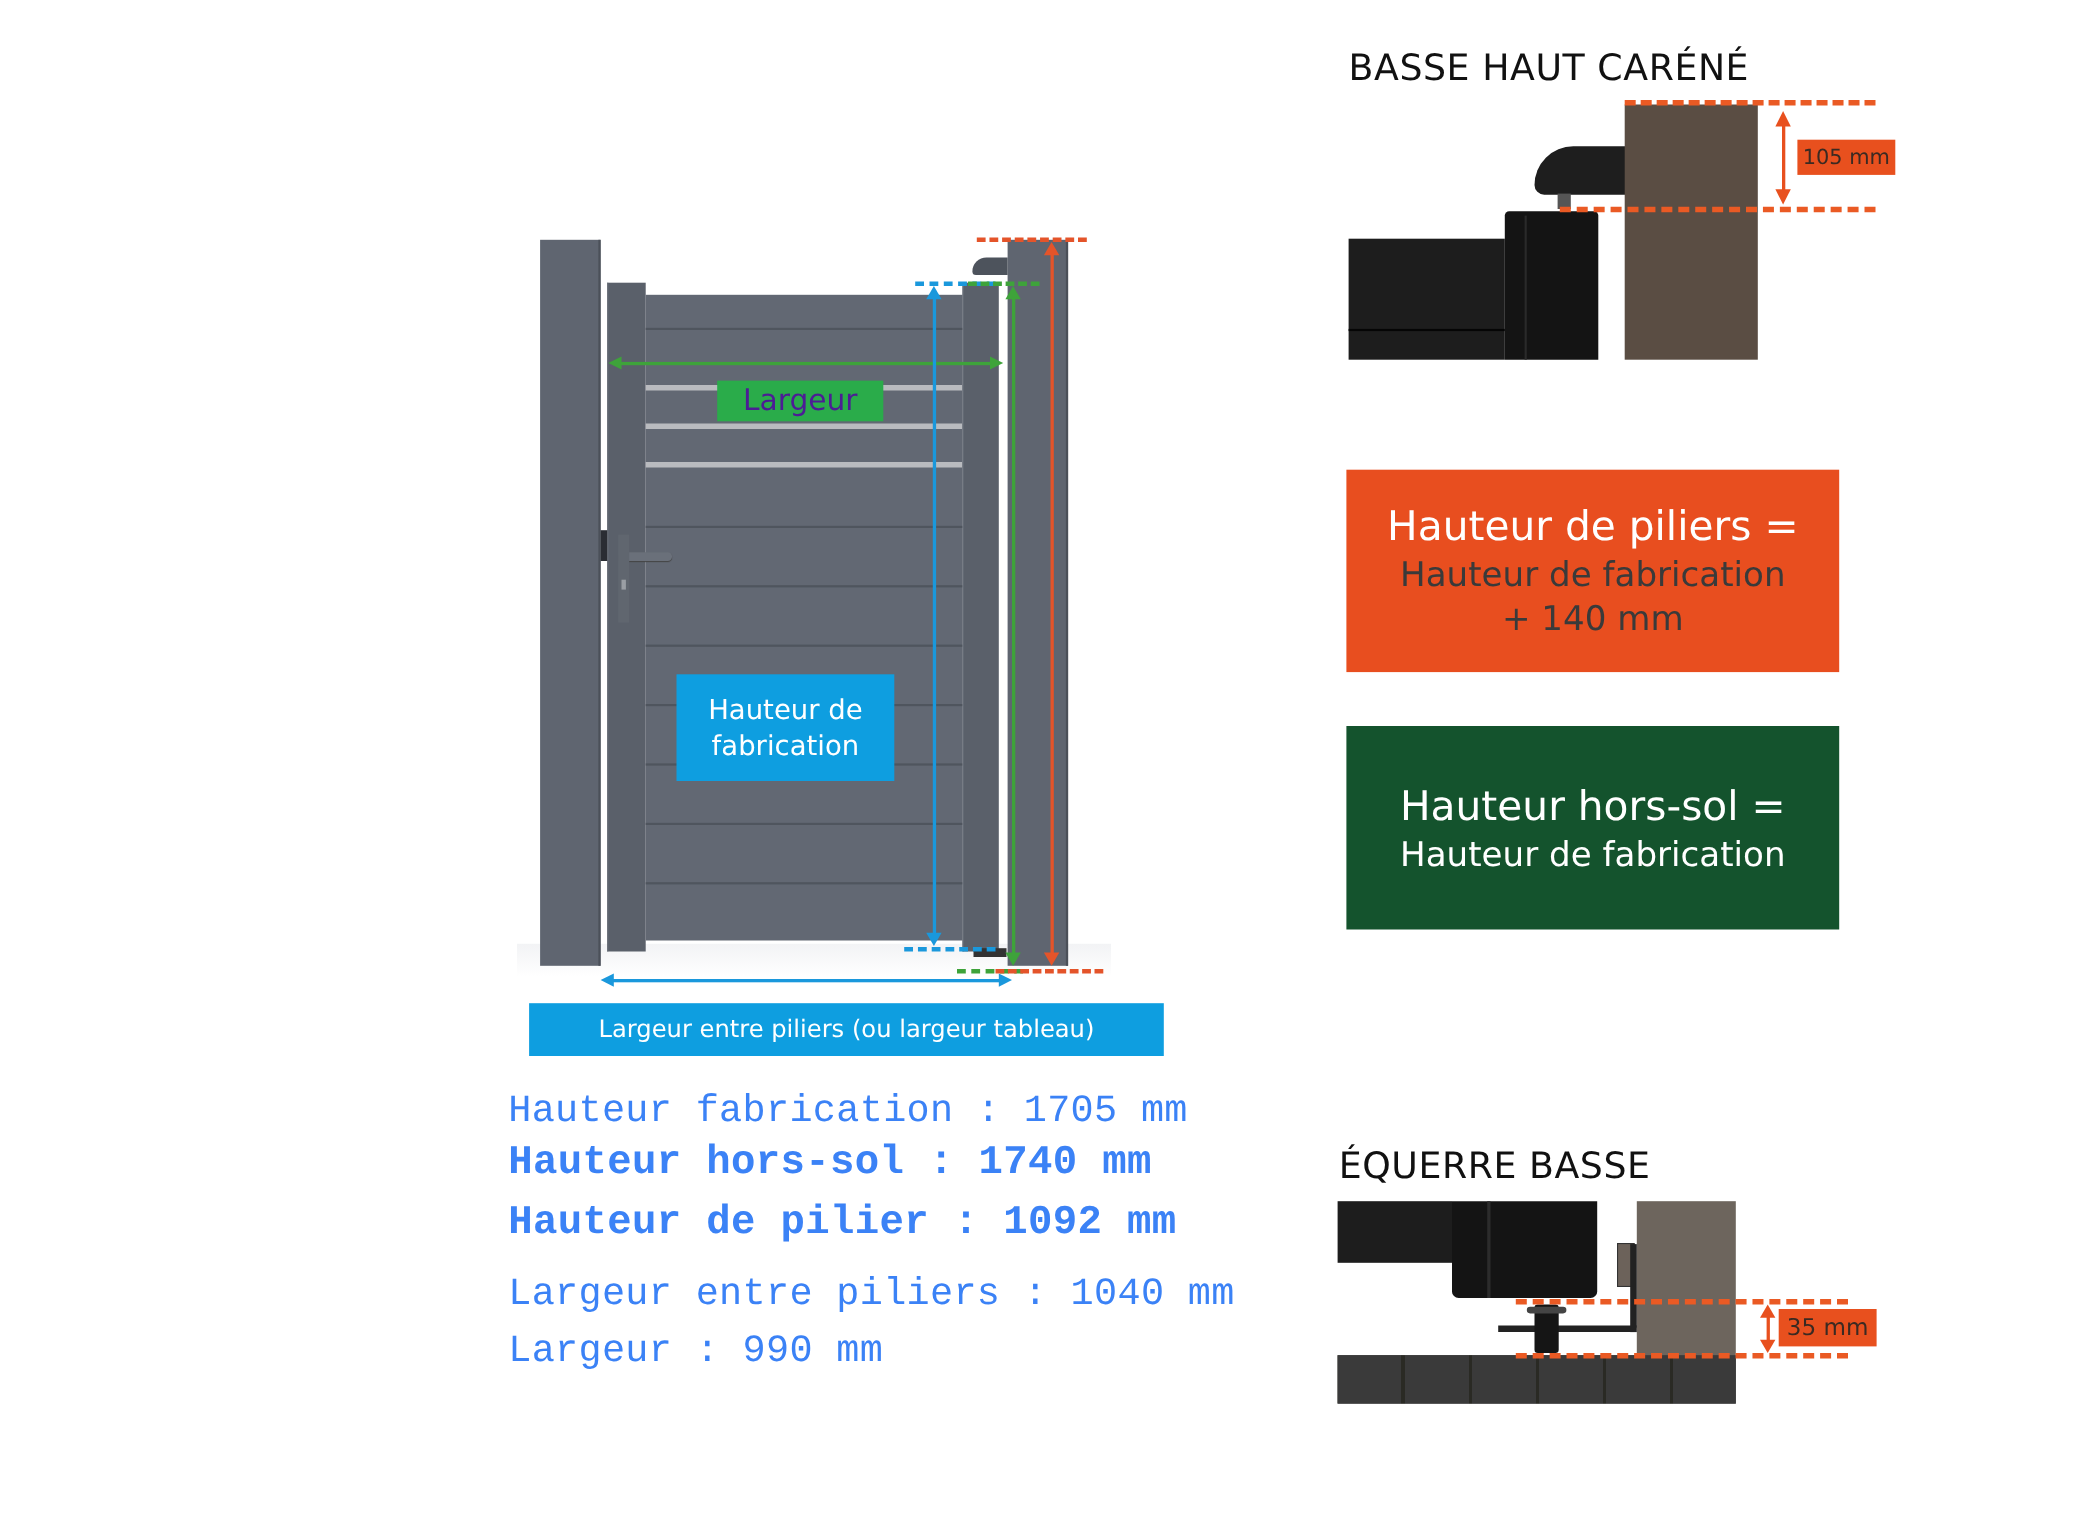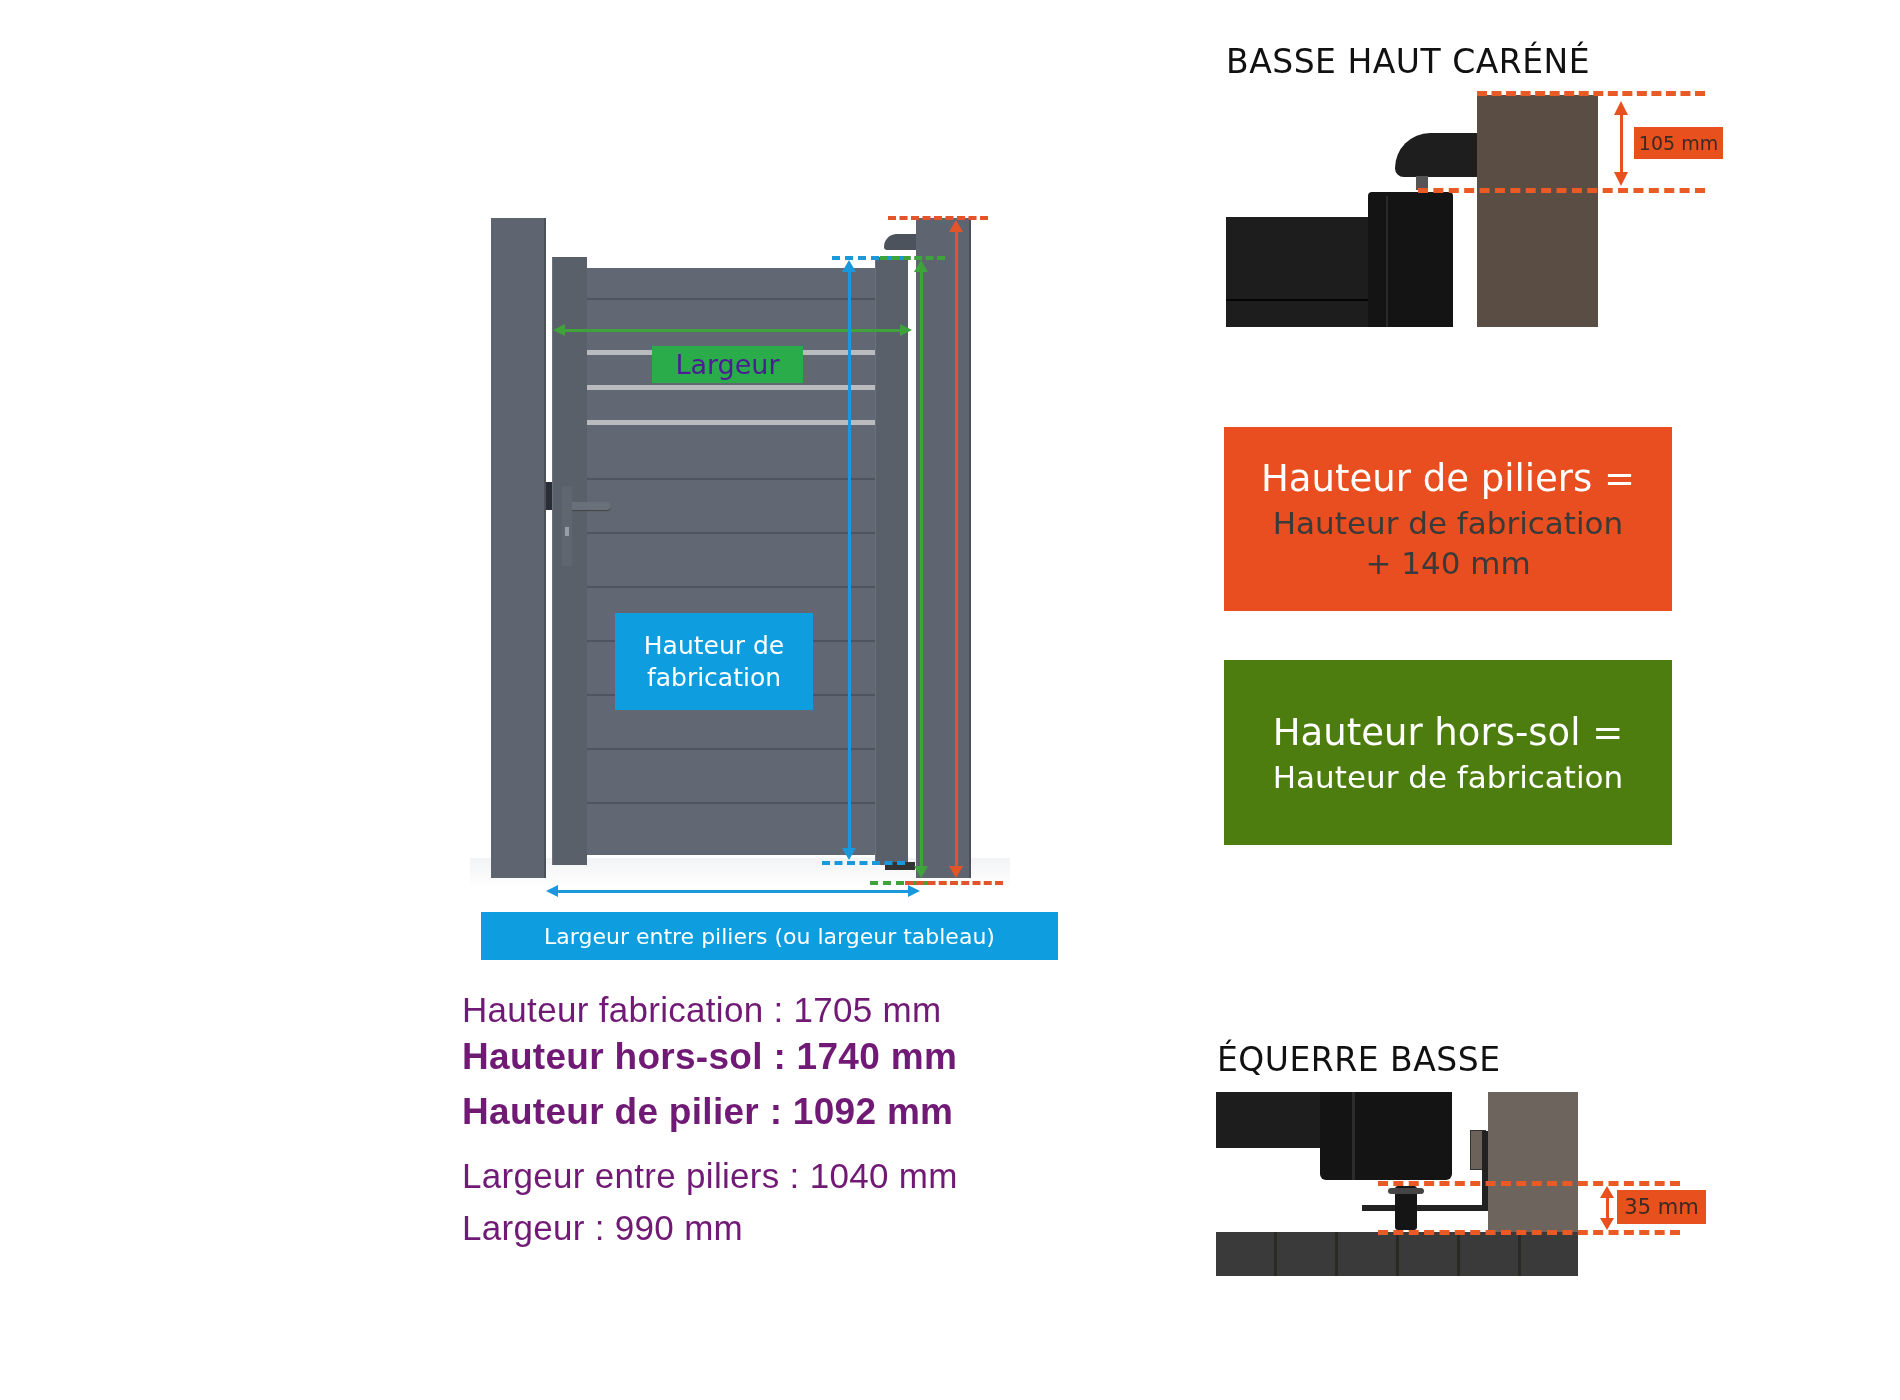--- a/index.html
+++ b/index.html
@@ -19,33 +19,33 @@
   .hline { height:3px; }
   .dash-blue { border-top:4px dashed #1a98dc; height:0; }
   .dash-green { border-top:4px dashed #3ea33a; height:0; }
   .dash-orange { border-top:4px dashed #e4542a; height:0; }
   .arrow-up { width:0; height:0; border-left:7px solid transparent; border-right:7px solid transparent; }
   .arrow-down { width:0; height:0; border-left:7px solid transparent; border-right:7px solid transparent; }
   .arrow-left { width:0; height:0; border-top:6px solid transparent; border-bottom:6px solid transparent; }
   .arrow-right { width:0; height:0; border-top:6px solid transparent; border-bottom:6px solid transparent; }
 
   
-  .spec { font-family:Liberation Sans, sans-serif; color:#701a75; white-space:nowrap; letter-spacing:0.3px; }
+  .spec { font-family:Liberation Mono, monospace; color:#3b82f6; white-space:nowrap; letter-spacing:0.3px; }
   .spec.regular { font-size:35px; font-weight:normal; }
   .spec.bold { font-size:37px; font-weight:bold; }
 
   
   .section-title { font-size:33px; font-weight:normal; color:#111; letter-spacing:0.5px; white-space:nowrap; }
   .formula { color:#fff; text-align:center; box-sizing:border-box; display:flex; flex-direction:column; justify-content:center; align-items:center; }
   .formula .l1 { font-size:37px; line-height:48px; }
   .formula .l2 { font-size:31px; line-height:40px; }
   .formula .small { font-size:20px; }
   .orange-box { background:#e84e1f; }
   .orange-box .dark { color:#3a3a3a; }
-  .green-box { background:#4d7c0f;text-align:right; }
+  .green-box { background:#14532d;text-align:right; }
   .mm-tag { background:#e8501e; color:#3b2a22; font-size:19px; display:flex; align-items:center; justify-content:center; }
   .black-metal { background:#1d1d1d; }
   .black-metal2 { background:#141414; }
   .stone { background:#5a4d43; }
   .stone-light { background:#6d655d; }
   .paving { background:repeating-linear-gradient(90deg,#3a3a3a 0 58px,#2a2a24 58px 61px), #393939; }
   .odash { border-top:5px dashed #ea5a24; height:0; }
   .oarrow { background:#e8501e; }
 </style>
 </head>

